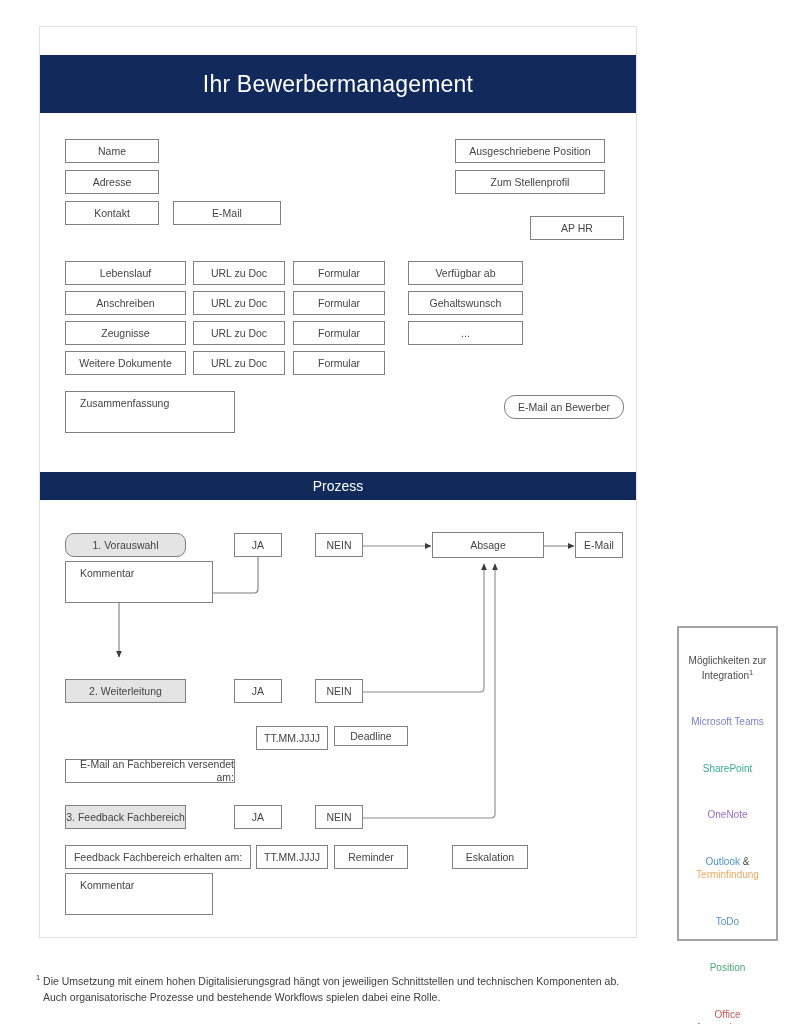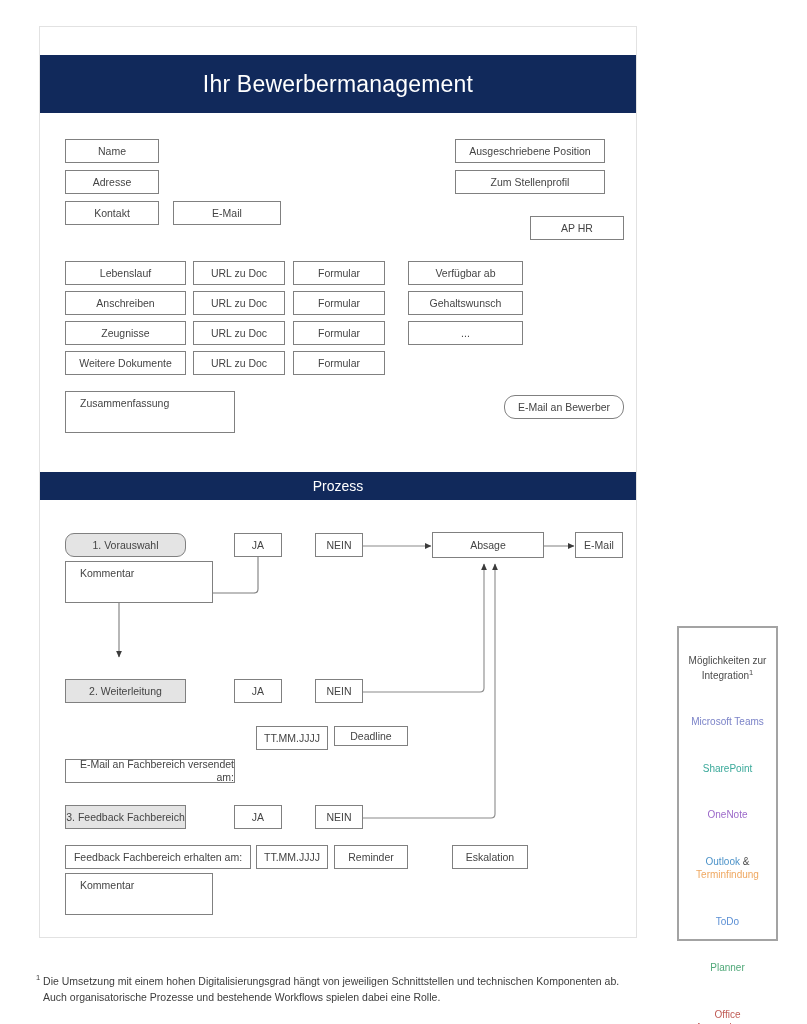--- a/index.html
+++ b/index.html
@@ -239,21 +239,21 @@
     <span>OneNote</span>
   </div>
   <div class="integration-item">
     <span style="color:#4d93c9;">Outlook</span><span class="amp"> &amp;</span><br>
     <span style="color:#efa861;">Terminfindung</span>
   </div>
   <div class="integration-item" style="color:#5b8fd4;">
     <span>ToDo</span>
   </div>
   <div class="integration-item" style="color:#4fa878;">
-    <span>Planner</span>
+    <span>Position</span>
   </div>
   <div class="integration-item" style="color:#c05b55;">
     <span>Office</span><br>
     <span>Anwendungen</span>
   </div>
 </div>
 
 <div id="footnote">
   <div>
     <span class="sup">1</span>

